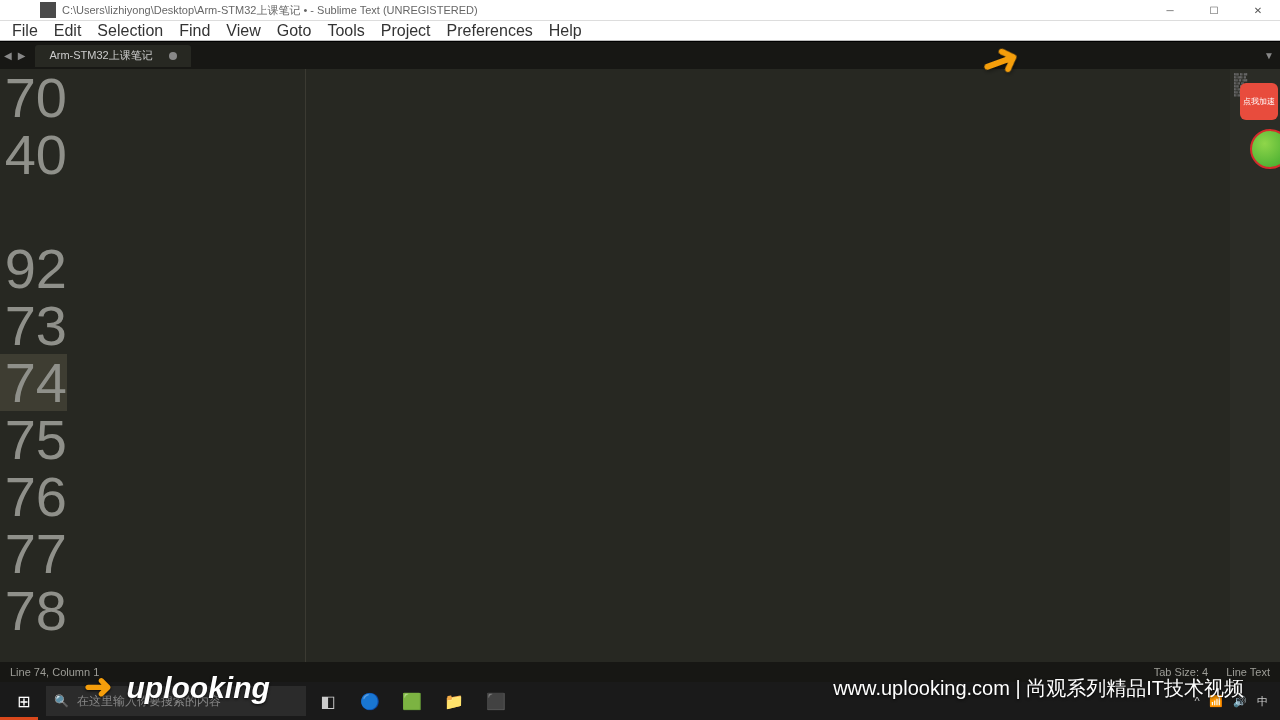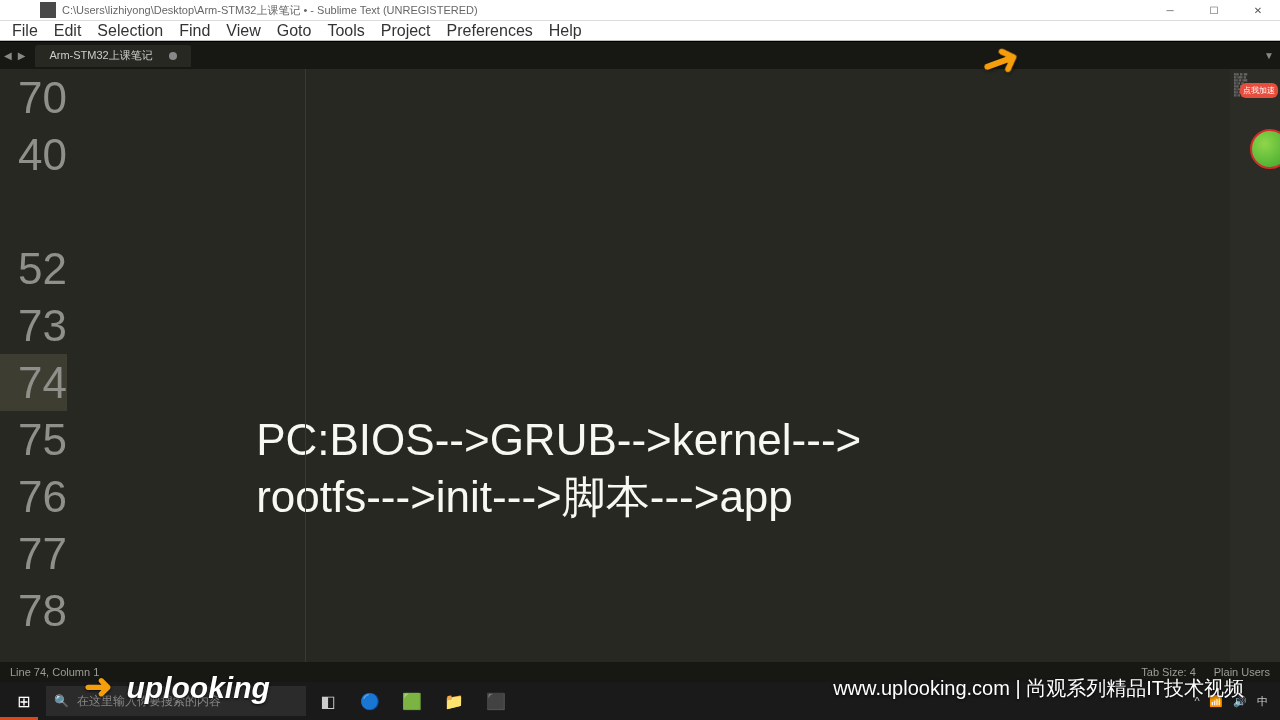--- a/index.html
+++ b/index.html
@@ -18,31 +18,31 @@
 
 
 .tabbar { height: 28px; background: #171714; display: flex; align-items: center; position: relative; border-top: 1px solid #000; }
 .nav-arrows { display: flex; height: 100%; align-items: center; padding: 0 4px; color: #888; font-size: 10px; gap: 6px; }
 .tab { height: 22px; background: #272822; color: #ccc; font-size: 11px; display: flex; align-items: center; padding: 0 14px; margin-left: 6px; border-radius: 3px 3px 0 0; gap: 16px; }
 .tab-dirty { width: 8px; height: 8px; border-radius: 50%; background: #888; }
 .tab-dropdown { position: absolute; right: 6px; color: #888; font-size: 10px; }
 
 
 .editor { position: absolute; top: 69px; left: 0; right: 0; bottom: 58px; background: #272822; display: flex; overflow: hidden; }
-.gutter { width: 85px; background: #272822; color: #8f908a; text-align: right; padding-right: 18px; font-family: Consolas, "Courier New", monospace; font-size: 44px; line-height: 57px; }
+.gutter { width: 85px; background: #272822; color: #8f908a; text-align: right; padding-right: 18px; font-family: Consolas, "Courier New", monospace; font-size: 56px; line-height: 57px; }
 .gutter .current { background: #3e3d32; }
 .code { flex: 1; font-family: Consolas, "Courier New", monospace; font-size: 44px; line-height: 57px; color: #f8f8f2; white-space: pre; position: relative; }
 .code-line { height: 57px; }
 .code-line.wrapped { height: 114px; }
 .indent-guide { position: absolute; top: 0; left: 220px; width: 1px; height: 100%; background: #3b3a32; }
 
 
 .minimap { position: absolute; right: 0; top: 69px; width: 50px; bottom: 58px; background: #2b2c26; overflow: hidden; }
 .minimap-content { font-size: 2px; color: #666; line-height: 3px; padding: 4px; font-family: monospace; white-space: pre; }
-.minimap-badge { position: absolute; top: 14px; right: 2px; background: #e84c3d; color: #fff; font-size: 8px; padding: 2px 3px; border-radius: 6px; }
+.minimap-badge { position: absolute; top: 14px; right: 2px; background: #e84c3d; color: #fff; font-size: 8px; padding: 13px 3px; border-radius: 6px; }
 .minimap-circle { position: absolute; top: 60px; right: -10px; width: 40px; height: 40px; border-radius: 50%; background: radial-gradient(circle at 35% 35%, #8fd64a, #3aa52c); border: 2px solid #d42c2c; }
 
 
 .orange-arrow { position: absolute; top: 32px; right: 260px; color: #f59e0b; font-size: 48px; transform: rotate(-20deg); pointer-events: none; filter: drop-shadow(0 2px 2px rgba(0,0,0,0.4)); }
 
 
 .statusbar { position: absolute; bottom: 38px; left: 0; right: 0; height: 20px; background: #171714; color: #9d9d97; font-size: 11px; display: flex; align-items: center; padding: 0 10px; }
 .status-left { flex: 1; }
 .status-right { display: flex; gap: 18px; }
 
@@ -97,33 +97,31 @@
     <span>Arm-STM32上课笔记</span>
     <span class="tab-dirty"></span>
   </div>
   <span class="tab-dropdown">▼</span>
 </div>
 
 <div class="editor">
   <div class="gutter">
     <div>70</div>
     <div style="height:114px">40</div>
-    <div>52</div>
+    <div>92</div>
     <div>73</div>
     <div class="current">74</div>
     <div>75</div>
     <div>76</div>
     <div>77</div>
     <div>78</div>
   </div>
   <div class="code">
     <div class="indent-guide"></div>
     <div class="code-line"></div>
-    <div class="code-line wrapped">              PC:BIOS--&gt;GRUB--&gt;kernel---&gt;
-              rootfs---&gt;init---&gt;脚本---&gt;app</div>
     <div class="code-line"></div>
     
     
     
     
     
     
   </div>
 </div>
 
@@ -139,21 +137,21 @@
 ███ ████ ██
 ██ ██ ███</div>
 </div>
 
 <div class="orange-arrow">➜</div>
 
 <div class="statusbar">
   <span class="status-left">Line 74, Column 1</span>
   <div class="status-right">
     <span>Tab Size: 4</span>
-    <span>Plain Users</span>
+    <span>Line Text</span>
   </div>
 </div>
 
 <div class="watermark">
   <span class="watermark-arrow">➜</span>
   <span>uplooking</span>
 </div>
 
 <div class="watermark-right">
   <span>www.uplooking.com</span>

